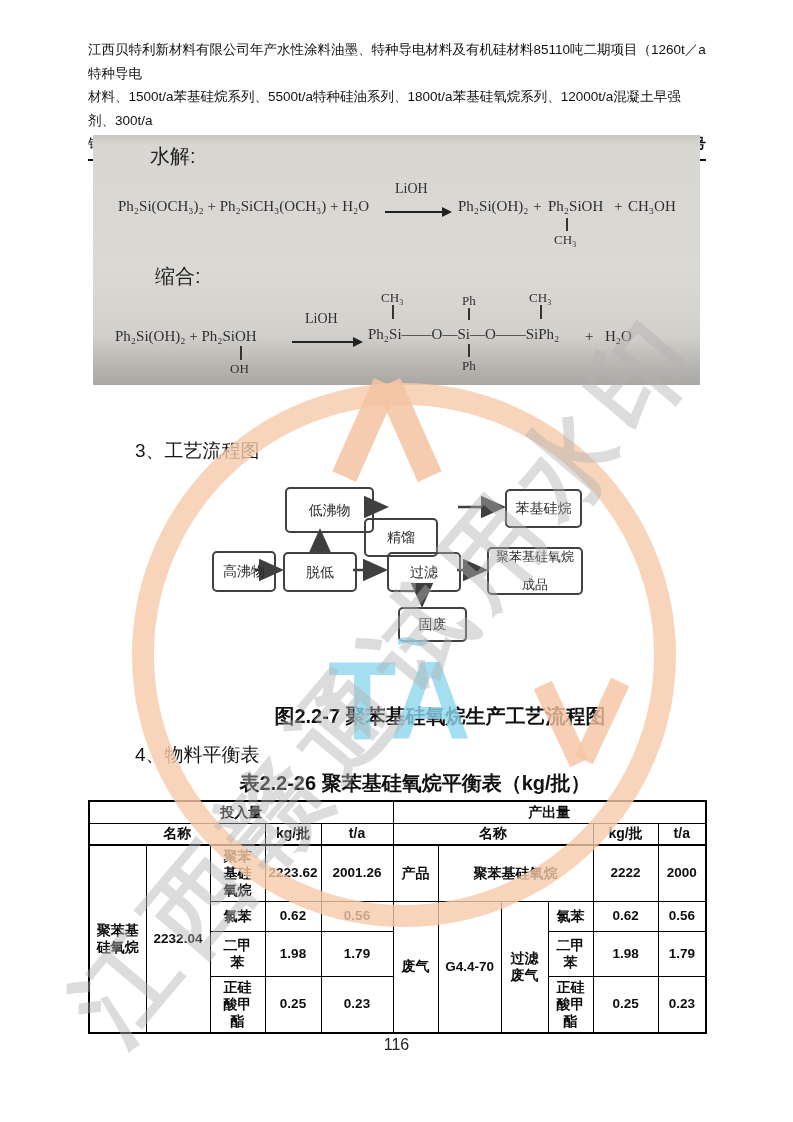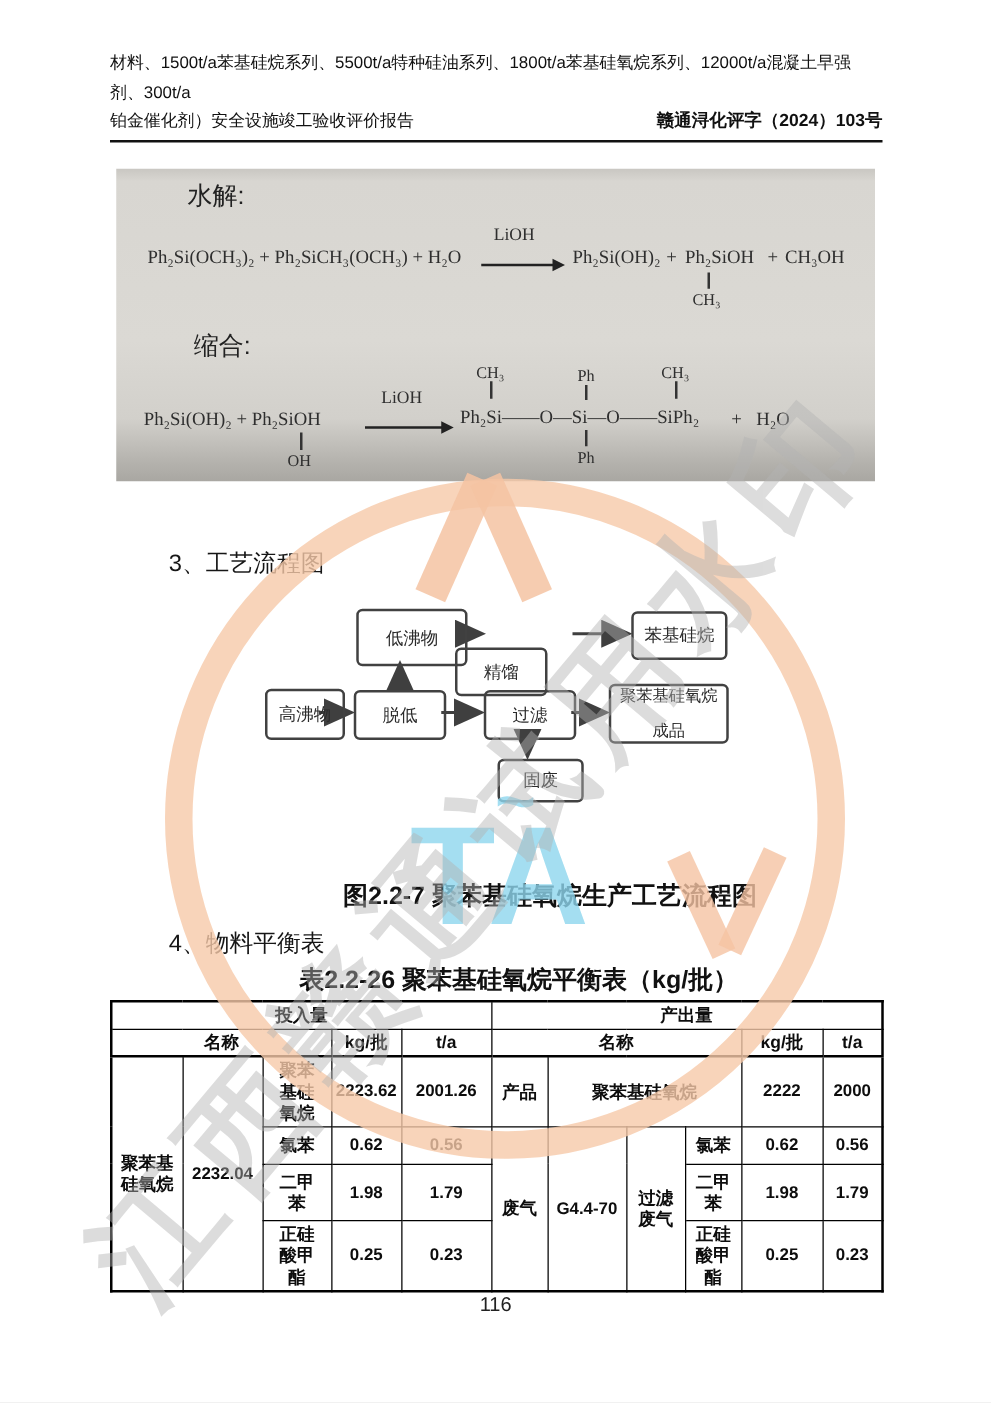--- a/index.html
+++ b/index.html
@@ -67,20 +67,21 @@
   #wm-diag{position:absolute;left:60px;top:920px;width:1150px;font-size:100px;letter-spacing:14px;
            color:#b3b3b3;opacity:.45;transform:rotate(-50deg);transform-origin:60px 50px;white-space:nowrap;
            font-weight:bold;}
 </style>
 </head>
 <body>
 
 <div id="page">
 
   <div class="hdr">
+    <div>江西贝特利新材料有限公司年产水性涂料油墨、特种导电材料及有机硅材料85110吨二期项目（1260t／a特种导电</div>
     <div>材料、1500t/a苯基硅烷系列、5500t/a特种硅油系列、1800t/a苯基硅氧烷系列、12000t/a混凝土早强剂、300t/a</div>
     <div class="hdr-row3">
       <span>铂金催化剂）安全设施竣工验收评价报告</span>
       <span class="doc-no">赣通浔化评字（2024）103号</span>
     </div>
   </div>
 
   <div class="photo">
 
     <div class="cjk-label" style="left:57px;top:8px;">水解:</div>

